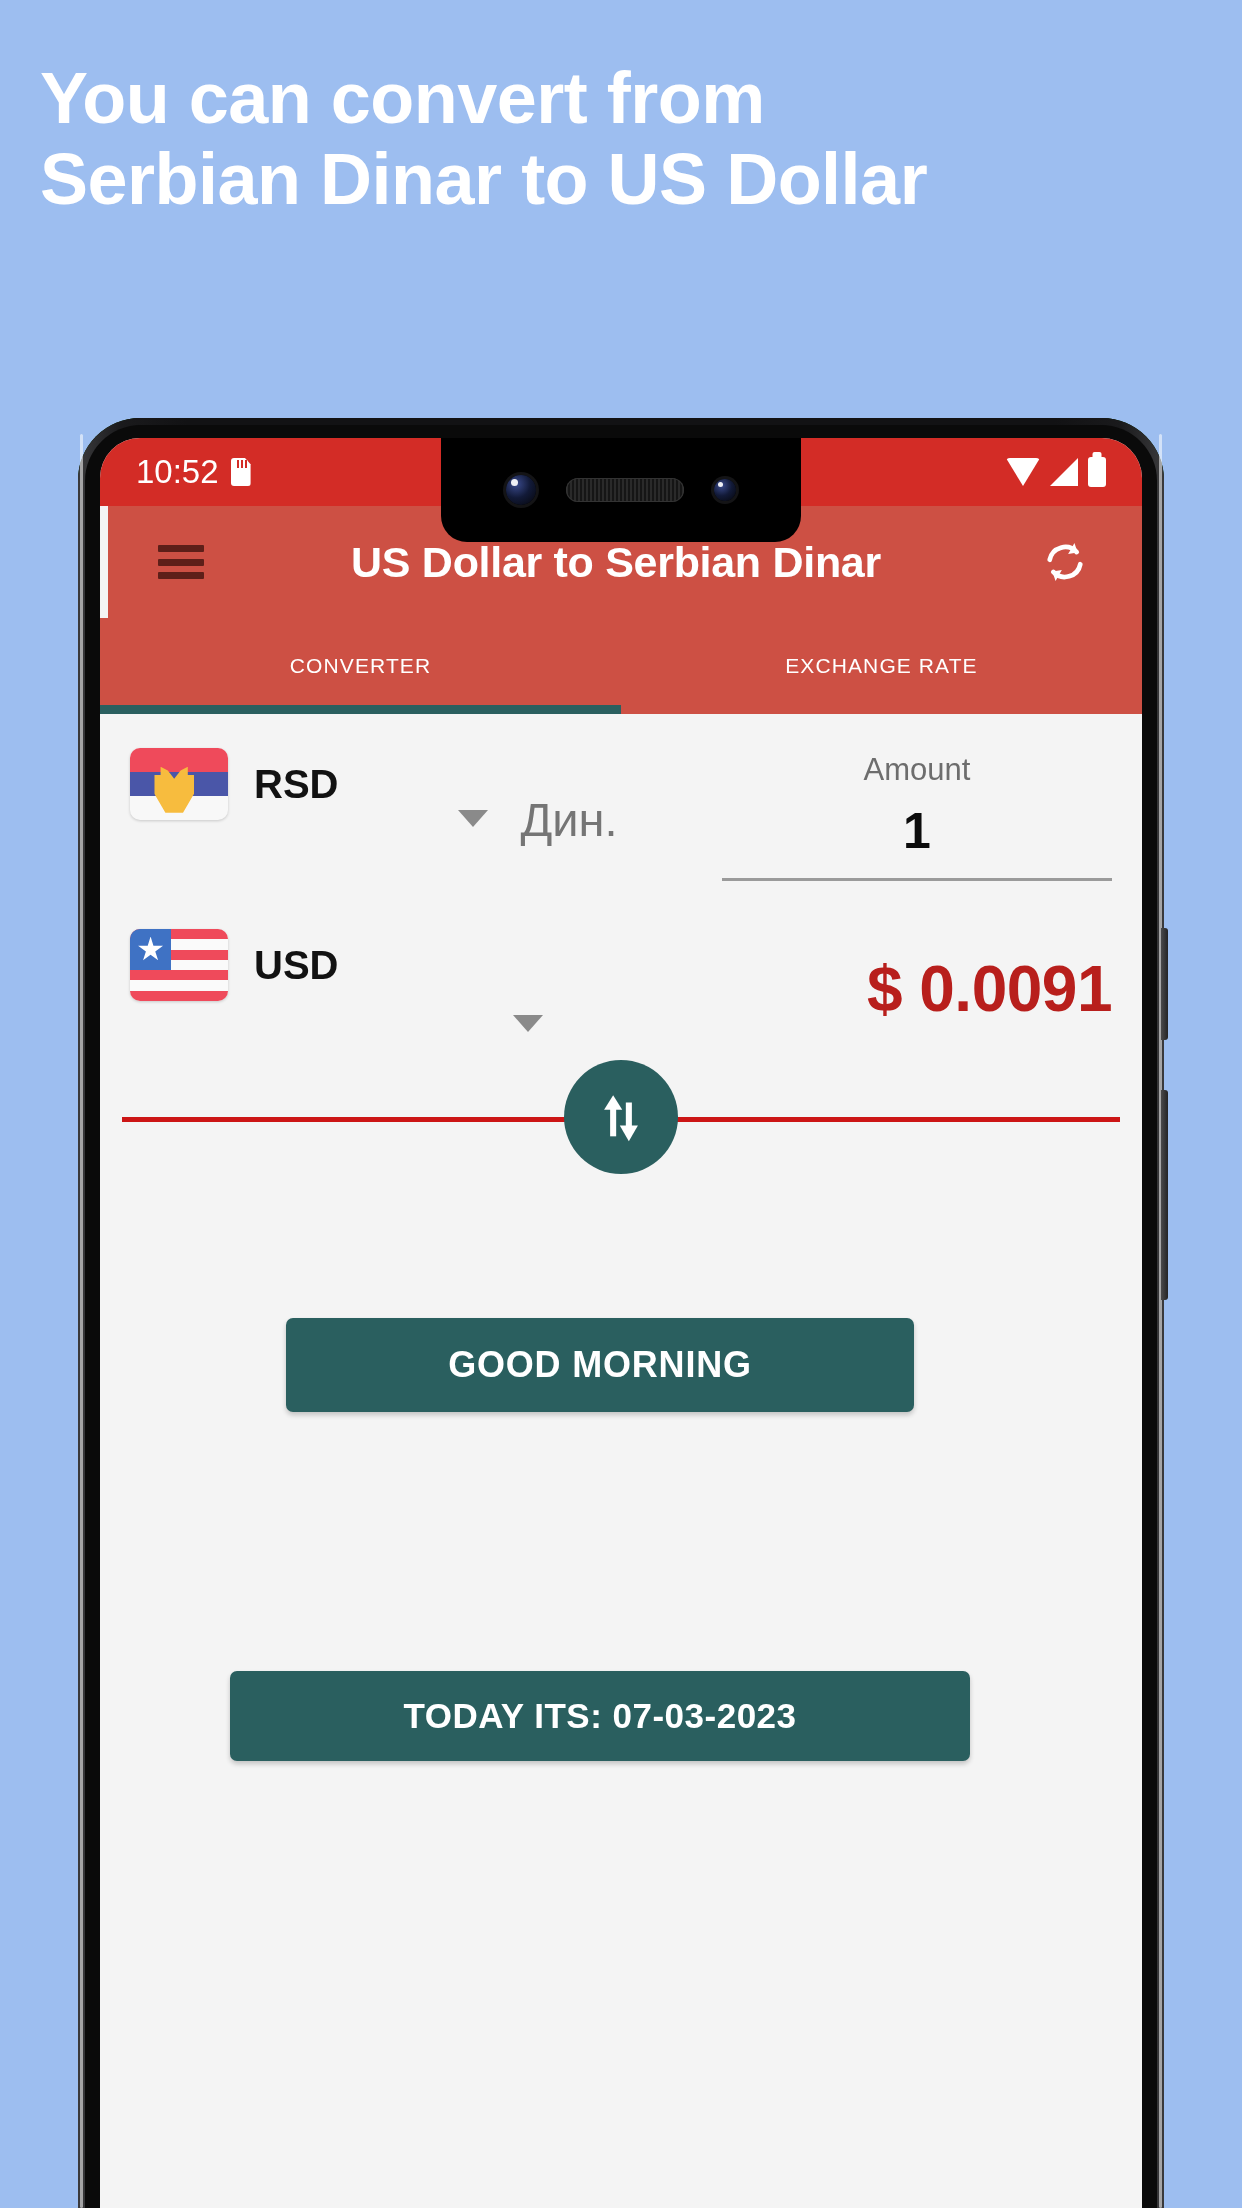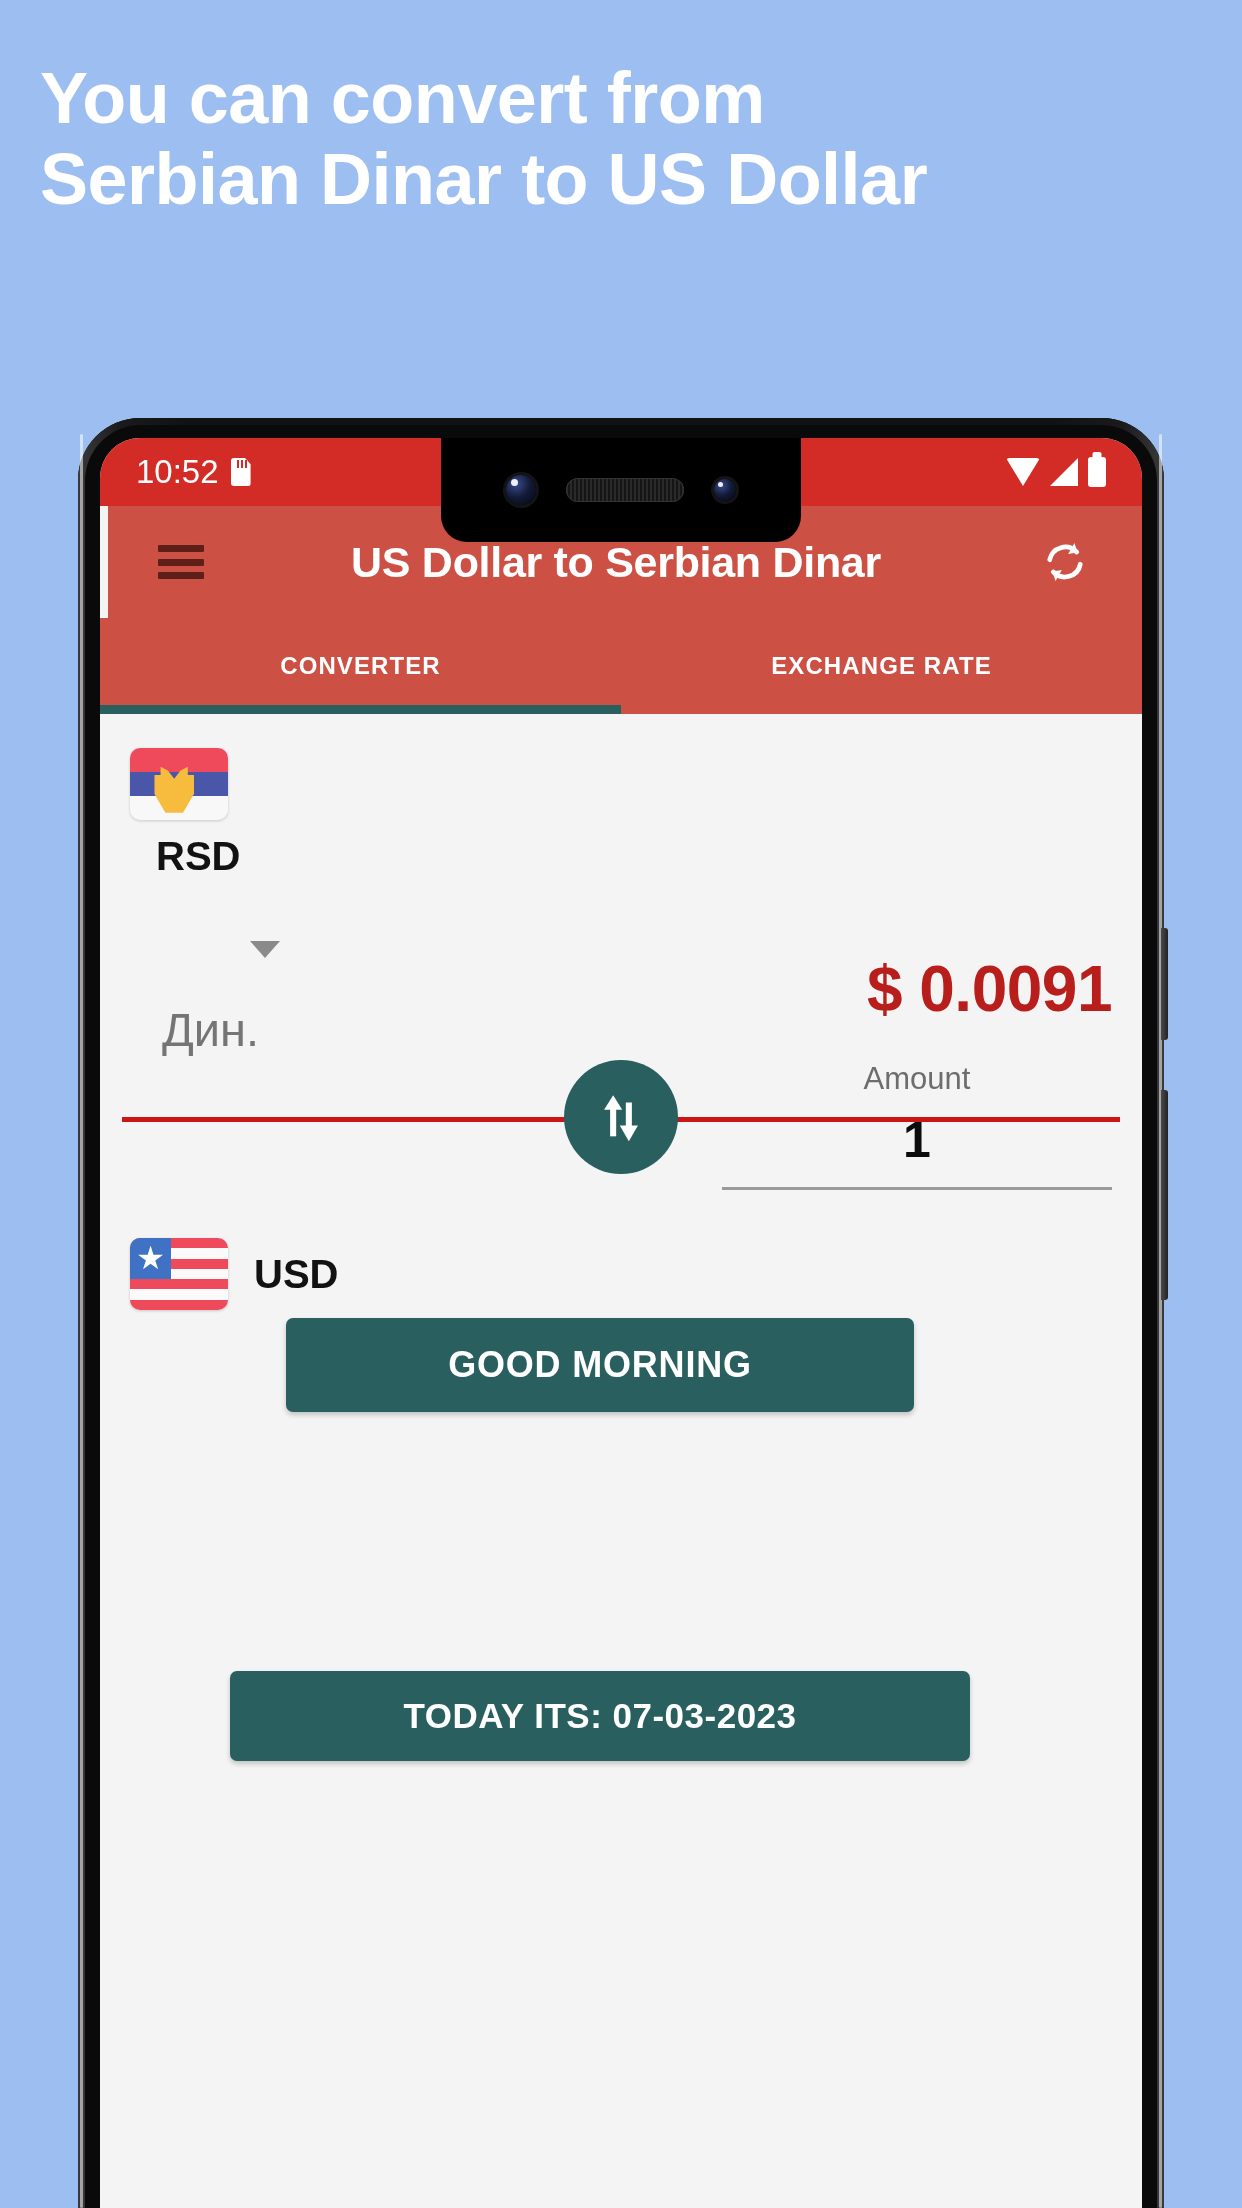--- a/index.html
+++ b/index.html
@@ -206,22 +206,22 @@
     display: flex;
     height: 96px;
     position: relative;
   }
   .tab {
     flex: 1;
     display: flex;
     align-items: center;
     justify-content: center;
     color: #ffffff;
-    font-size: 24px;
-    font-weight: bold;
+    font-size: 21px;
+    font-weight: normal;
     letter-spacing: 1.1px;
     position: relative;
   }
   .tab.active::after {
     content: "";
     position: absolute;
     left: 0; right: 0; bottom: 0;
     height: 9px;
     background: #2a5f5f;
   }
@@ -232,21 +232,21 @@
     position: relative;
     height: calc(100% - 68px - 112px - 96px);
   }
 
   .row {
     display: flex;
     align-items: flex-start;
     padding: 0 30px;
     position: relative;
   }
-  .row.rsd { padding-top: 34px; flex-direction: column; }
+  .row.rsd { padding-top: 34px; }
   .row.usd { padding-top: 48px; }
 
   .flag {
     width: 98px; height: 72px;
     border-radius: 10px;
     overflow: hidden;
     flex: 0 0 auto;
     position: relative;
     box-shadow: 0 1px 3px rgba(0,0,0,0.18);
   }

